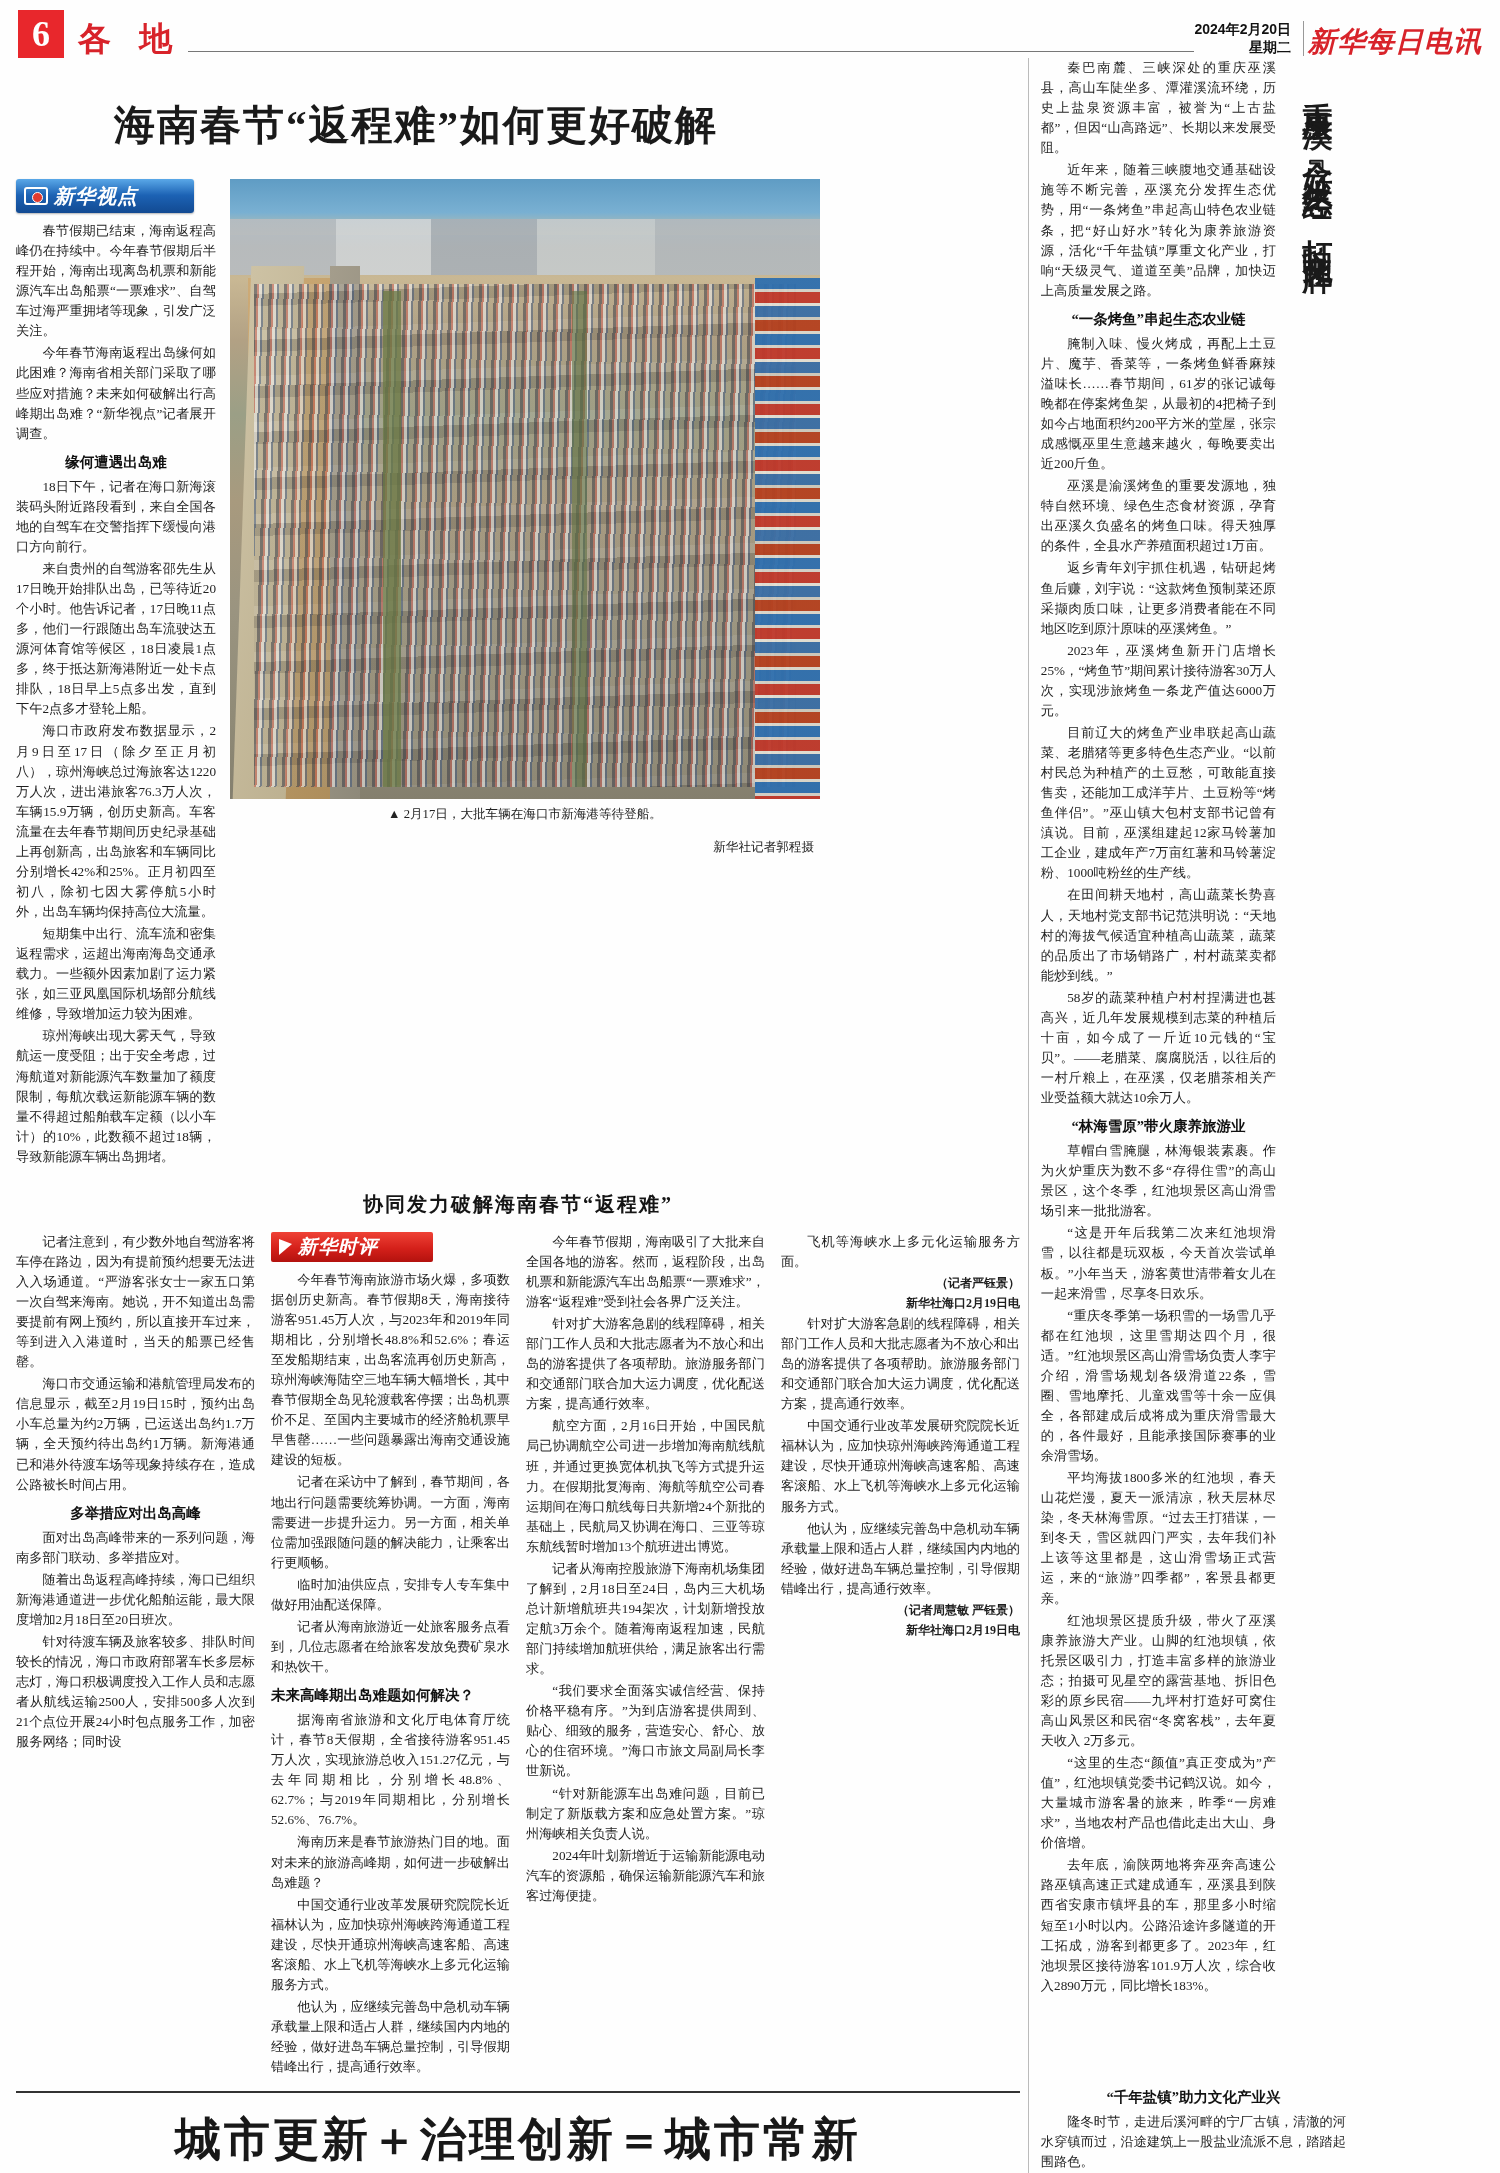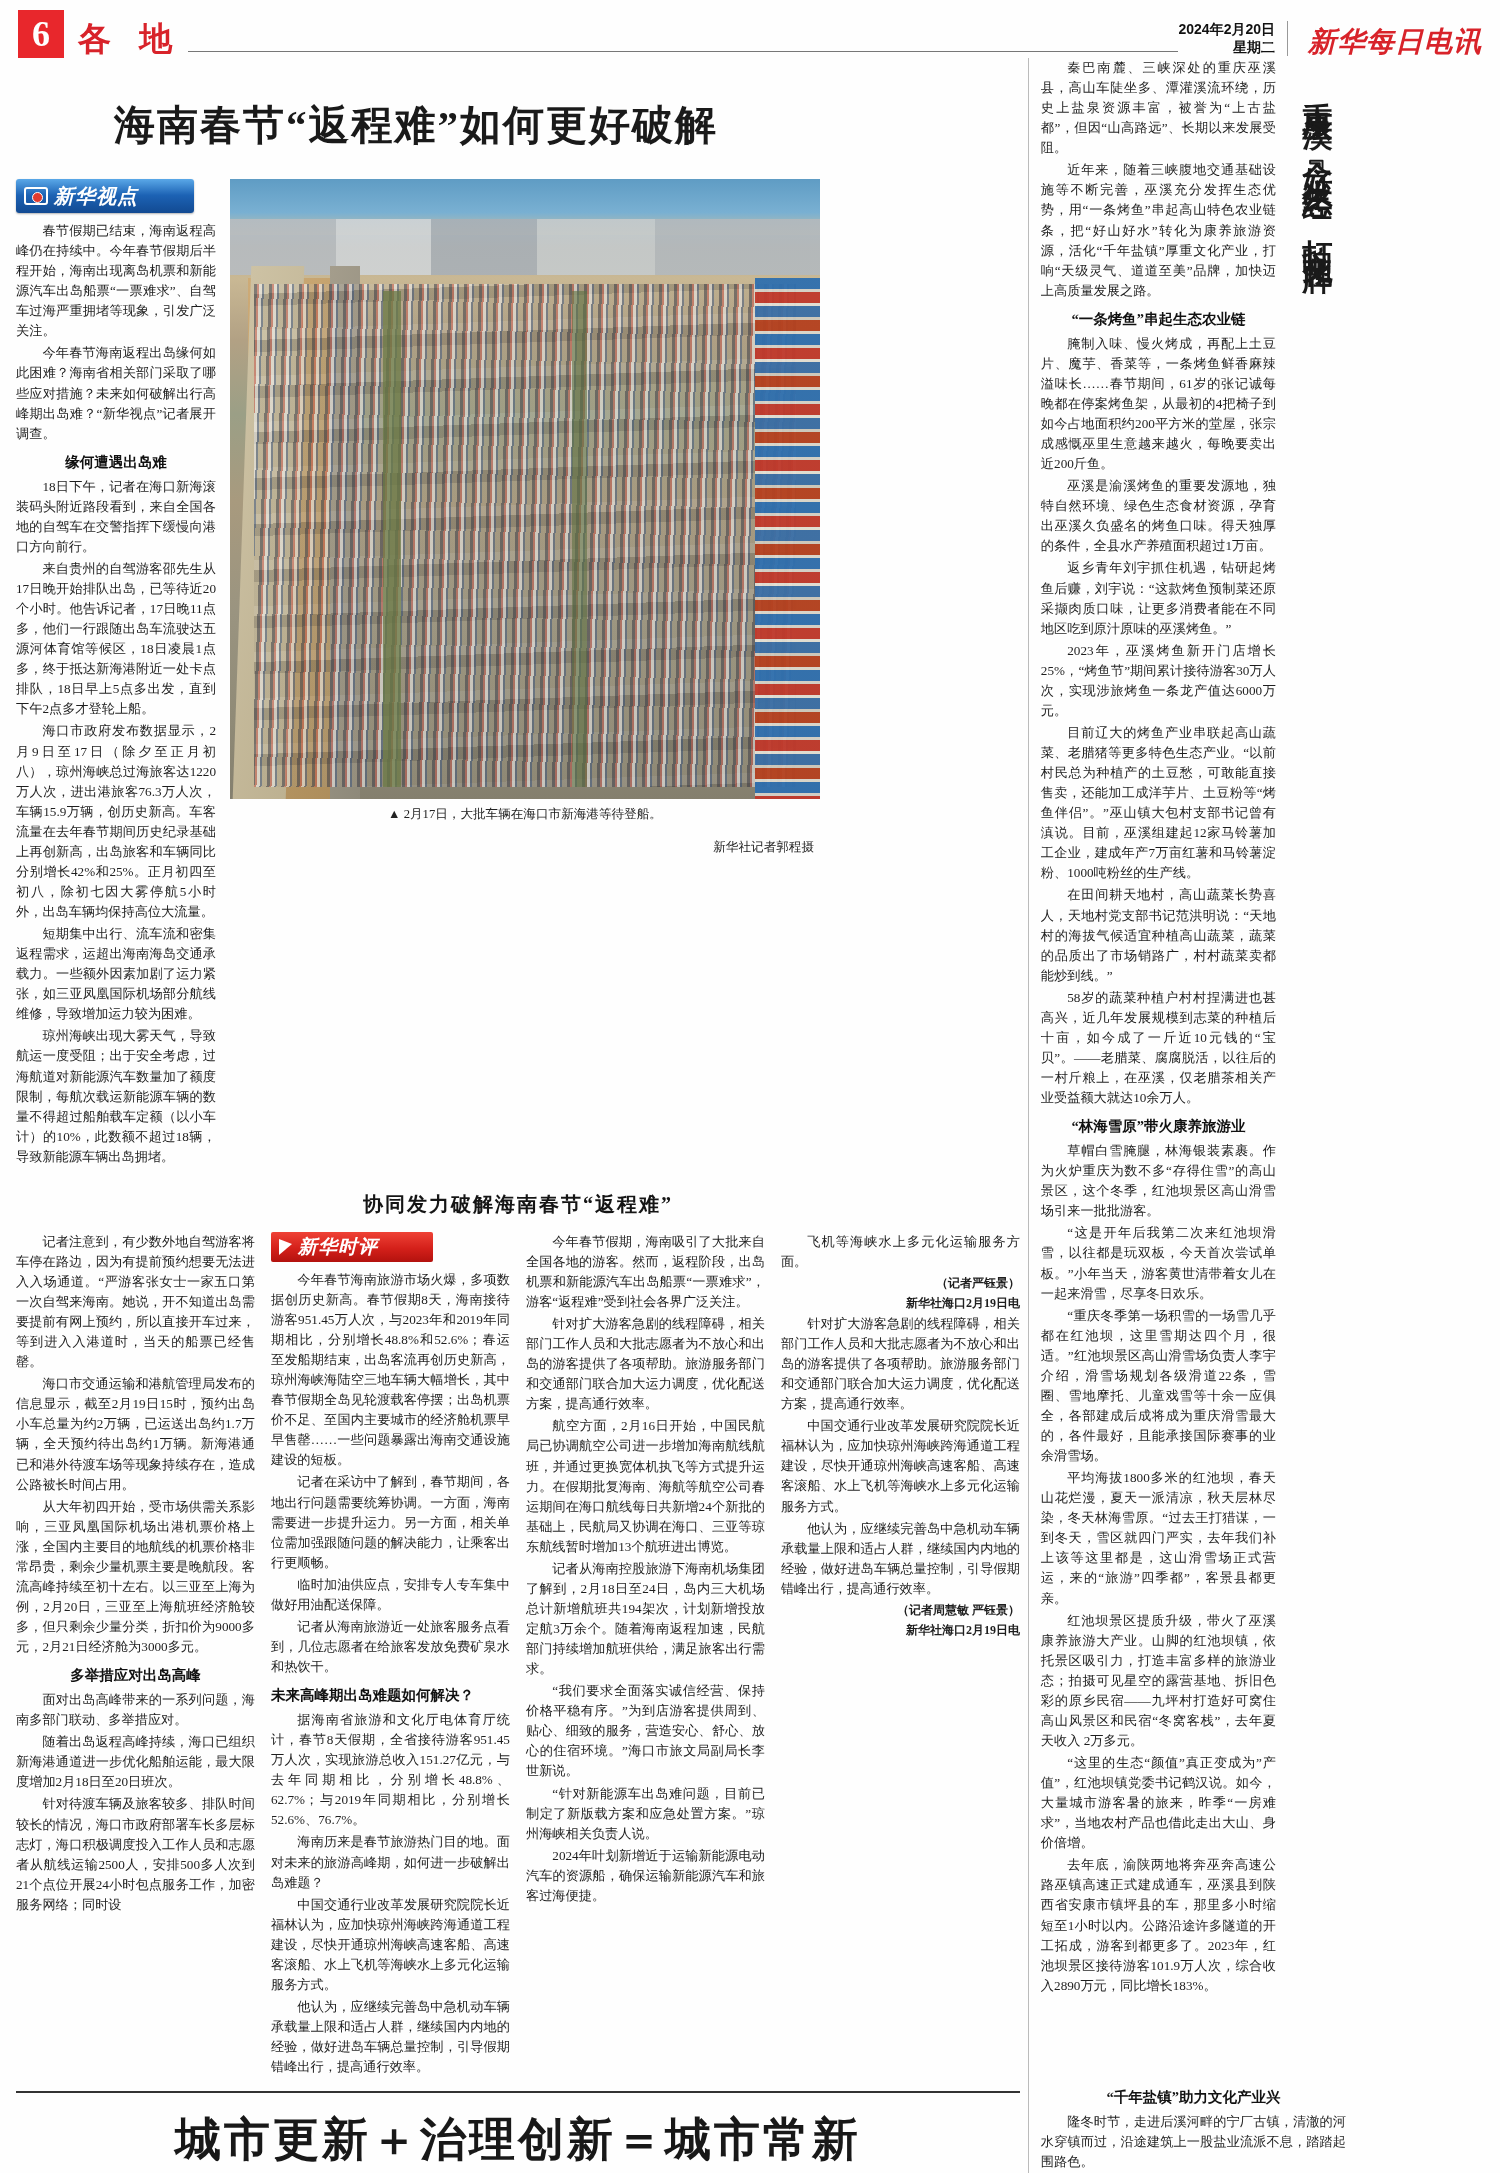--- a/index.html
+++ b/index.html
@@ -44,21 +44,21 @@
     padding-bottom: 2px;
     font-family: "Liberation Serif", "DejaVu Serif", serif;
   }
   .masthead-rule {
     flex: 1;
     height: 1px;
     background: #777;
     margin: 0 0 6px 6px;
   }
   .masthead-right {
-    display: flex; align-items: flex-end; gap: 20px;
+    display: flex; align-items: flex-end; gap: 4px;
     padding-bottom: 2px;
   }
   .date-block {
     text-align: right;
     font-size: 14px;
     line-height: 1.25;
     color: #111;
     font-family: "Liberation Sans", sans-serif;
     font-weight: bold;
     border-right: 1px solid #999;
@@ -331,21 +331,20 @@
             </div>
           </div>
 
           <div class="sub-headline">协同发力破解海南春节“返程难”</div>
 
           <div class="four-col">
 
             <div>
               <p class="body">记者注意到，有少数外地自驾游客将车停在路边，因为有提前预约想要无法进入入场通道。“严游客张女士一家五口第一次自驾来海南。她说，开不知道出岛需要提前有网上预约，所以直接开车过来，等到进入入港道时，当天的船票已经售罄。</p>
               <p class="body">海口市交通运输和港航管理局发布的信息显示，截至2月19日15时，预约出岛小车总量为约2万辆，已运送出岛约1.7万辆，全天预约待出岛约1万辆。新海港通已和港外待渡车场等现象持续存在，造成公路被长时间占用。</p>
-              <p class="body">从大年初四开始，受市场供需关系影响，三亚凤凰国际机场出港机票价格上涨，全国内主要目的地航线的机票价格非常昂贵，剩余少量机票主要是晚航段。客流高峰持续至初十左右。以三亚至上海为例，2月20日，三亚至上海航班经济舱较多，但只剩余少量分类，折扣价为9000多元，2月21日经济舱为3000多元。</p>
               <h4 class="sub">多举措应对出岛高峰</h4>
               <p class="body">面对出岛高峰带来的一系列问题，海南多部门联动、多举措应对。</p>
               <p class="body">随着出岛返程高峰持续，海口已组织新海港通道进一步优化船舶运能，最大限度增加2月18日至20日班次。</p>
               <p class="body">针对待渡车辆及旅客较多、排队时间较长的情况，海口市政府部署车长多层标志灯，海口积极调度投入工作人员和志愿者从航线运输2500人，安排500多人次到21个点位开展24小时包点服务工作，加密服务网络；同时设</p>
             </div>
 
             <div>
               <div class="badge-xhsp">
                 <span class="flag"></span>
                 <span>新华时评</span>

